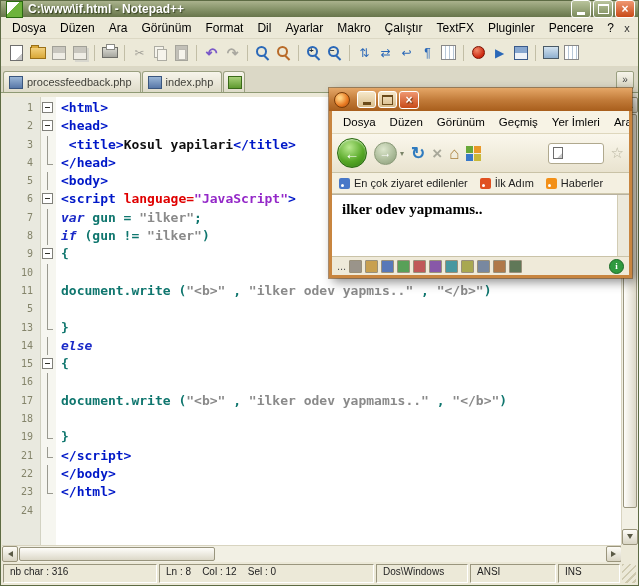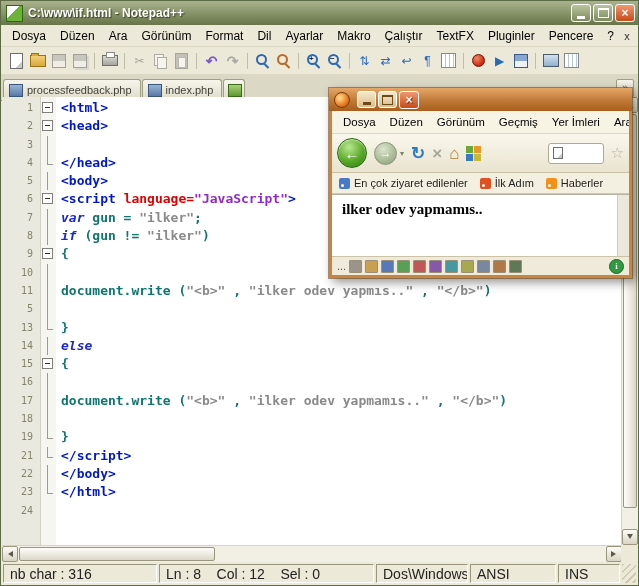--- a/index.html
+++ b/index.html
@@ -2,21 +2,21 @@
 <html><head>
 <meta charset="utf-8">
 <style>
   html,body{margin:0;padding:0;}
   body{width:639px;height:586px;position:relative;overflow:hidden;
        font-family:"Liberation Sans",sans-serif;background:#ece9d8;}
   i,b{font-style:normal;font-weight:normal;}
 
   
   .np-window{position:absolute;inset:0;border:1px solid #5d6b44;background:#ece9d8;}
-  .np-titlebar{height:24px;background:linear-gradient(180deg,#aab28d 0%,#87946a 50%,#68754b 100%);
+  .np-titlebar{height:16px;background:linear-gradient(180deg,#aab28d 0%,#87946a 50%,#68754b 100%);
     display:flex;align-items:center;padding:0 3px 0 5px;}
   .np-appicon{width:15px;height:15px;margin-right:5px;border:1px solid #2a6a10;
     background:linear-gradient(135deg,#ffffff 42%,#6db33a 42%);}
   .np-title{flex:1;color:#fff;font-weight:bold;font-size:12px;
     text-shadow:1px 1px 1px rgba(40,50,20,.85);white-space:nowrap;overflow:hidden;}
   .winbtn{width:20px;height:18px;margin-left:2px;border:1px solid #fff;border-radius:3px;
     display:flex;align-items:center;justify-content:center;box-sizing:border-box;}
   .np-winbtn{background:linear-gradient(#b9c49c,#7c8b5c);}
   .winbtn.close{background:linear-gradient(#ef9872,#c84a18);}
   .g-min{width:8px;height:3px;background:#fff;margin-top:8px;}
@@ -105,21 +105,21 @@
   .sb-thumb{position:absolute;background:linear-gradient(180deg,#fefdfa,#dcd8c8);border:1px solid #99957e;border-radius:2px;box-sizing:border-box;}
   .v-thumb{left:1px;top:17px;width:14px;height:394px;background:linear-gradient(90deg,#fefdfa,#dcd8c8);}
   .h-thumb{top:1px;left:17px;width:196px;height:14px;}
   .t-l{width:0;height:0;border:3px solid transparent;border-right:5px solid #5a5a46;margin-right:2px;}
   .t-r{width:0;height:0;border:3px solid transparent;border-left:5px solid #5a5a46;margin-left:2px;}
   .t-u{width:0;height:0;border:3px solid transparent;border-bottom:5px solid #5a5a46;margin-bottom:2px;}
   .t-d{width:0;height:0;border:3px solid transparent;border-top:5px solid #5a5a46;margin-top:2px;}
 
   
   .np-status{position:absolute;top:561px;left:0;right:0;height:23px;display:flex;gap:2px;
-    padding:2px 2px;font-size:14px;box-sizing:border-box;}
+    padding:2px 2px;font-size:10px;box-sizing:border-box;}
   .sb-cell{border:1px solid;border-color:#9a967e #ffffff #ffffff #9a967e;background:#ece9d8;
     padding:1px 6px;white-space:pre;color:#222;overflow:hidden;}
   .sb-c1{flex:0 0 140px;}
   .sb-c2{flex:1 1 auto;}
   .sb-c3{flex:0 0 78px;}
   .sb-c4{flex:0 0 72px;}
   .sb-c5{flex:0 0 48px;}
   .sb-grip{flex:0 0 14px;background:repeating-linear-gradient(135deg,#cfcab0 0 2px,transparent 2px 5px);}
 
   
@@ -329,20 +329,21 @@
           <span class="src"><span class="tk-tag">&lt;html&gt;</span></span>
         </div>
         <div class="crow">
           <span class="ln">2</span>
           <span class="fold f-box"></span>
           <span class="src"><span class="tk-tag">&lt;head&gt;</span></span>
         </div>
         <div class="crow">
           <span class="ln">3</span>
           <span class="fold f-v"></span>
+          <span class="src"><span class="tk-pln"> </span><span class="tk-tag">&lt;title&gt;</span><span class="tk-txt">Kosul yapilari</span><span class="tk-tag">&lt;/title&gt;</span></span>
         </div>
         <div class="crow">
           <span class="ln">4</span>
           <span class="fold f-end"></span>
           <span class="src"><span class="tk-tag">&lt;/head&gt;</span></span>
         </div>
         <div class="crow">
           <span class="ln">5</span>
           <span class="fold f-v"></span>
           <span class="src"><span class="tk-tag">&lt;body&gt;</span></span>

